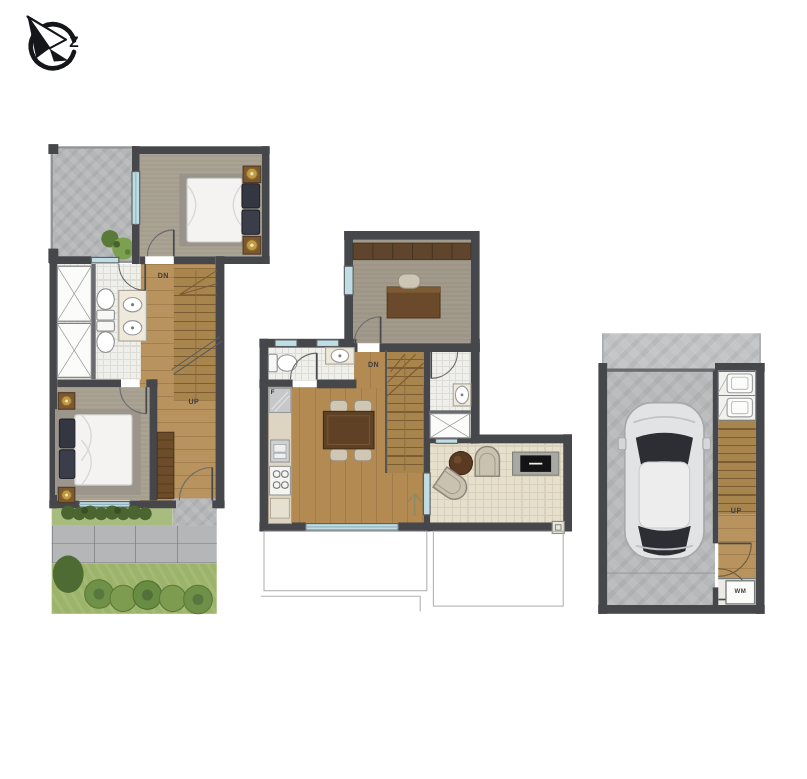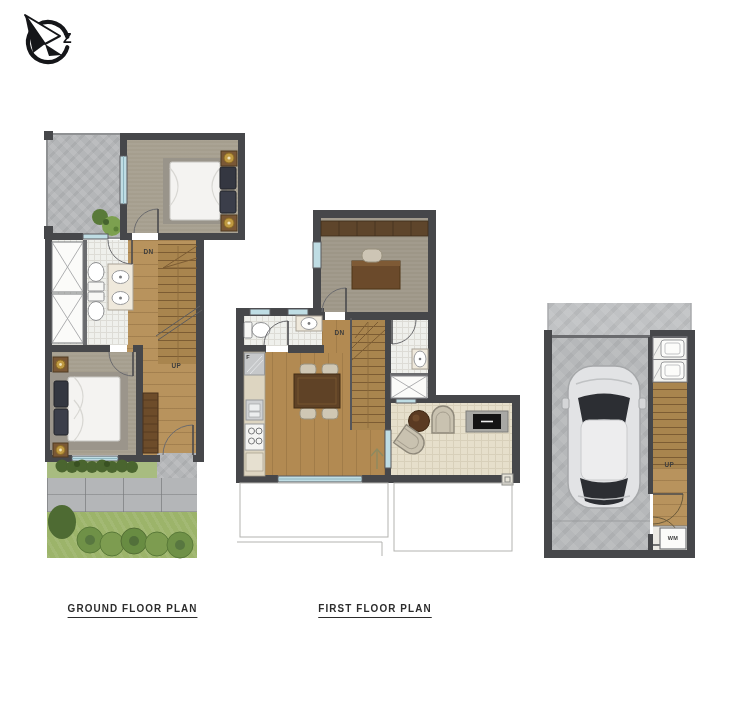--- a/index.html
+++ b/index.html
@@ -385,15 +385,13 @@
 
   <div class="nletter" style="left:63px;top:30px;">Z</div>
 
   <div class="tag" style="left:143px;top:248px;">DN</div>
   <div class="tag" style="left:171px;top:362px;">UP</div>
   <div class="tag" style="left:334px;top:329px;">DN</div>
   <div class="tag small" style="left:246px;top:354px;color:#2f2f2f;">F</div>
   <div class="tag" style="left:664px;top:461px;">UP</div>
   <div class="tag small" style="left:660px;top:535px;width:26px;text-align:center;">WM</div>
 
-  <div class="caption" style="left:53px;width:160px;"><span>GROUND FLOOR PLAN</span></div>
-  <div class="caption" style="left:300px;width:150px;"><span>FIRST FLOOR PLAN</span></div>
 </div>
 
 </body></html>

